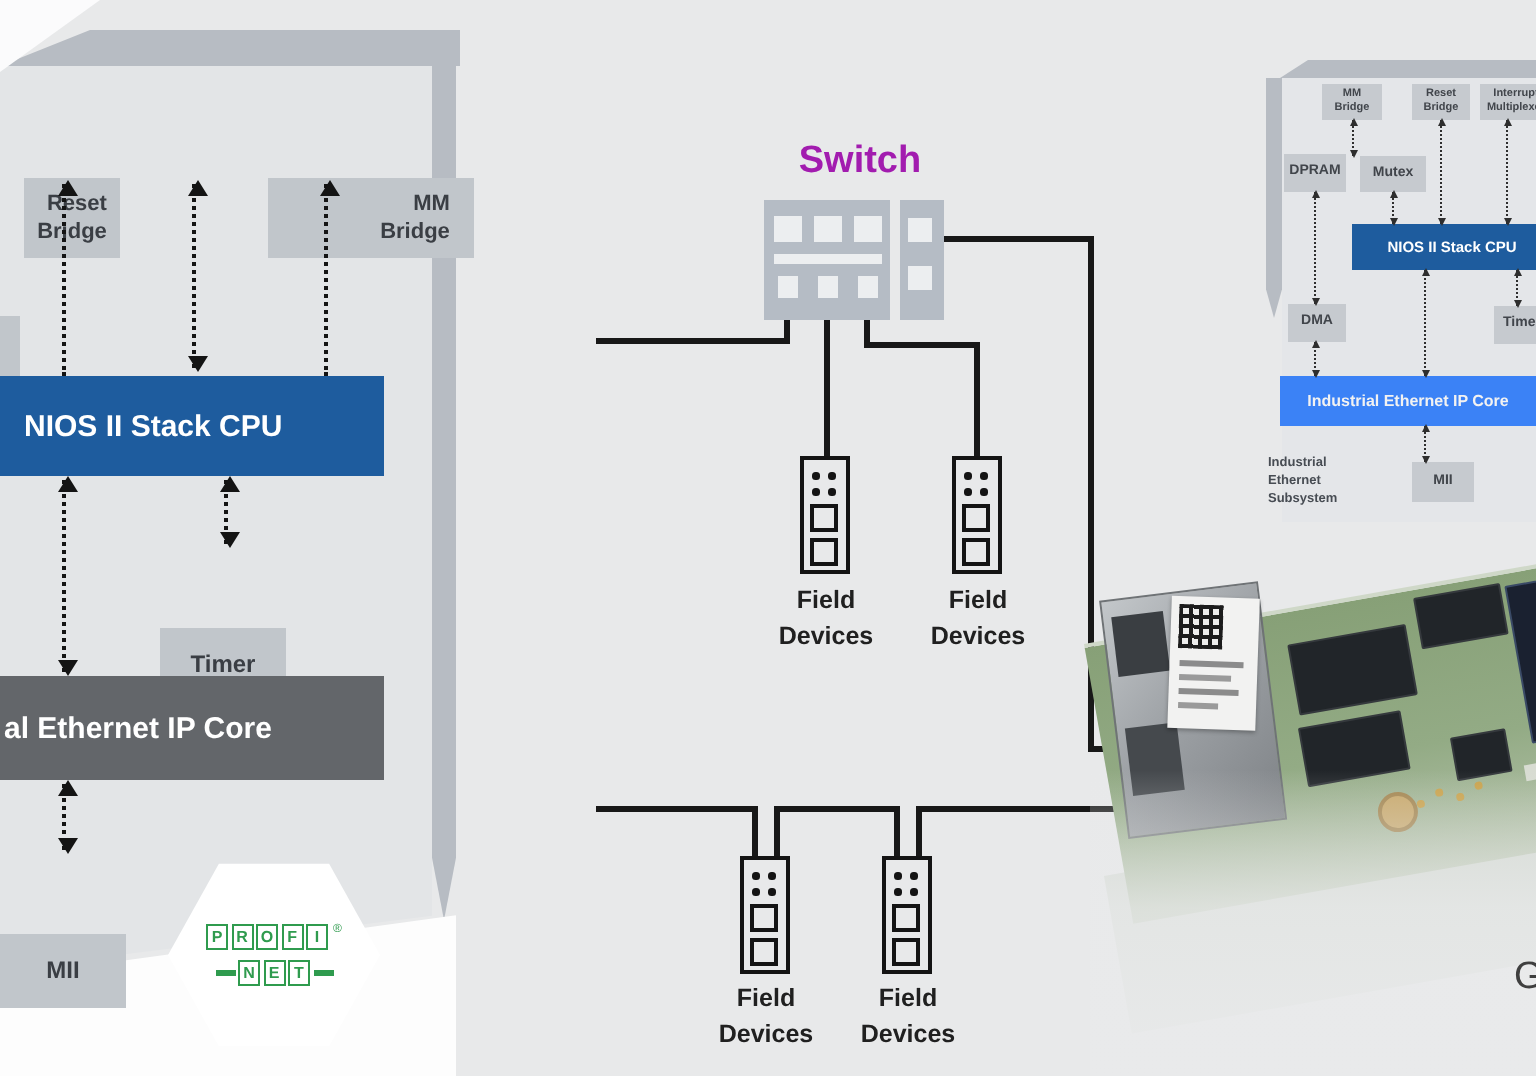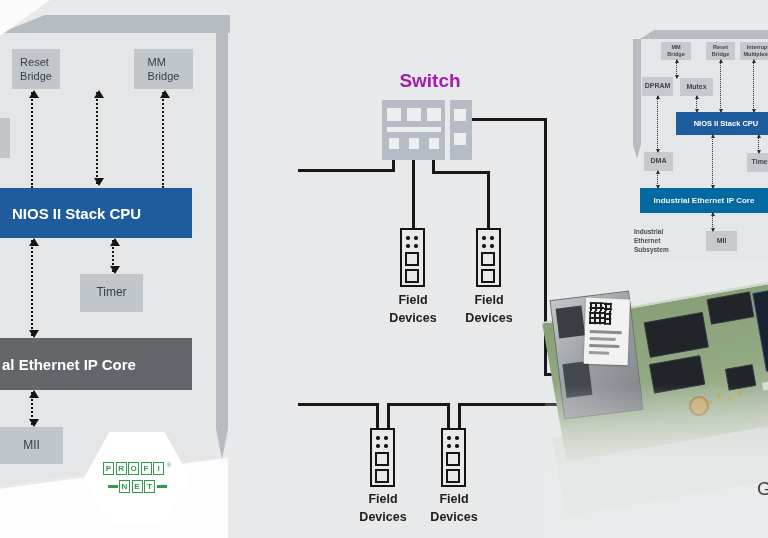--- a/index.html
+++ b/index.html
@@ -3,22 +3,22 @@
 <meta charset="utf-8">
 <style>
   html,body{margin:0;padding:0;}
   body{font-family:"Liberation Sans", sans-serif;}
   #stage{position:relative;width:768px;height:538px;background:#e8e9ea;overflow:hidden;}
   .pl{white-space:pre-line;}
   
   .band{position:absolute;background:#b7bcc3;}
   .card-inner{position:absolute;background:#e3e5e7;}
   
-  .gbox{position:absolute;background:#c1c6cb;color:#3a3e44;font-weight:400;font-size:11px;line-height:1.3;
-        display:flex;align-items:center;justify-content:center;text-align:left;}
+  .gbox{position:absolute;background:#c1c6cb;color:#3a3e44;font-weight:700;font-size:11px;line-height:1.3;
+        display:flex;align-items:center;justify-content:center;text-align:right;margin-top:40px;}
   .bar-blue{position:absolute;background:#1e5c9e;color:#fff;font-weight:bold;font-size:15px;
         display:flex;align-items:center;}
   .bar-dark{position:absolute;background:#63666a;color:#ffffff;font-weight:bold;font-size:15px;
         display:flex;align-items:center;}
   
   .dv{position:absolute;width:0;border-left:2.5px dotted #141414;}
   .tu,.td{position:absolute;width:0;height:0;border-left:5px solid transparent;border-right:5px solid transparent;left:-3.75px;}
   .tu{top:-2px;border-bottom:8px solid #141414;}
   .td{bottom:-2px;border-top:8px solid #141414;}
   
@@ -30,21 +30,21 @@
   
   .fd{position:absolute;width:21px;height:55px;border:2.5px solid #141414;}
   .fd b{position:absolute;width:3.5px;height:3.5px;border-radius:50%;background:#141414;}
   .fd s{position:absolute;left:3px;width:10px;height:10px;border:2.5px solid #141414;}
   .fdlab{position:absolute;width:76px;text-align:center;font-size:12.5px;font-weight:600;color:#202020;line-height:1.45;}
   
   .mbox{position:absolute;background:#c6cacf;color:#41454b;font-weight:600;
         display:flex;align-items:center;justify-content:center;text-align:center;line-height:1.2;}
   .mbar-blue{position:absolute;background:#1e5c9e;color:#fff;font-weight:bold;
         display:flex;align-items:center;justify-content:center;}
-  .mbar-dark{position:absolute;background:#0369a1;color:#f2f2f2;font-weight:bold;
+  .mbar-dark{position:absolute;background:#3b82f6;color:#f2f2f2;font-weight:bold;
         display:flex;align-items:center;justify-content:center;}
   .mv{position:absolute;width:0;border-left:1.5px dotted #2e2e2e;}
   .mv i{position:absolute;width:0;height:0;border-left:2.5px solid transparent;border-right:2.5px solid transparent;left:-1.75px;}
   .mv .u{top:-1px;border-bottom:4px solid #2e2e2e;}
   .mv .d{bottom:-1px;border-top:4px solid #2e2e2e;}
   
   #board{position:absolute;left:542px;top:322px;width:340px;height:140px;transform:rotate(-10deg);
         transform-origin:0 0;background:linear-gradient(180deg,#87a077 0%,#93ab85 55%,#b7c4ad 100%);
         border-top:2px solid #cfd8c8;z-index:10;}
   .chip{position:absolute;background:#212529;border:1px solid #35393d;border-radius:1px;}
@@ -65,21 +65,21 @@
 <div id="stage">
 
   <div class="band" style="left:0;top:15px;width:230px;height:18px;clip-path:polygon(45px 0,100% 0,100% 100%,0 100%);"></div>
   <div class="band" style="left:216px;top:15px;width:12px;height:445px;clip-path:polygon(0 0,100% 0,100% 93%,50% 100%,0 93%);"></div>
   <div class="card-inner" style="left:0;top:33px;width:216px;height:452px;clip-path:polygon(0 0,100% 0,100% 94%,0 100%);"></div>
   <div style="position:absolute;left:0;top:0;width:50px;height:36px;background:#fbfbfc;clip-path:polygon(0 0,100% 0,0 100%);"></div>
   <div style="position:absolute;left:0;top:456px;width:228px;height:82px;background:#fdfdfd;clip-path:polygon(0 40%,100% 2%,100% 100%,0 100%);"></div>
 
   <div class="gbox pl" style="left:12px;top:49px;width:48px;height:40px;">Reset
 Bridge</div>
-  <div class="gbox pl" style="left:134px;top:49px;width:59px;height:40px;">MM
+  <div class="gbox pl" style="left:134px;top:49px;width:59px;height:40px;padding-left:44px;">MM
 Bridge</div>
   <div class="gbox" style="left:0;top:118px;width:10px;height:40px;"></div>
   <div class="bar-blue" style="left:0;top:188px;width:192px;height:50px;padding-left:12px;box-sizing:border-box;">
        <span>NIOS II Stack CPU</span>
     </div>
   <div class="gbox" style="left:80px;top:274px;width:63px;height:38px;font-size:12px;">Timer</div>
   <div class="bar-dark" style="left:0;top:338px;width:192px;height:52px;padding-left:2px;box-sizing:border-box;">
        <span>al Ethernet IP Core</span>
     </div>
   <div class="gbox" style="left:0;top:427px;width:63px;height:37px;font-size:12px;">MII</div>

